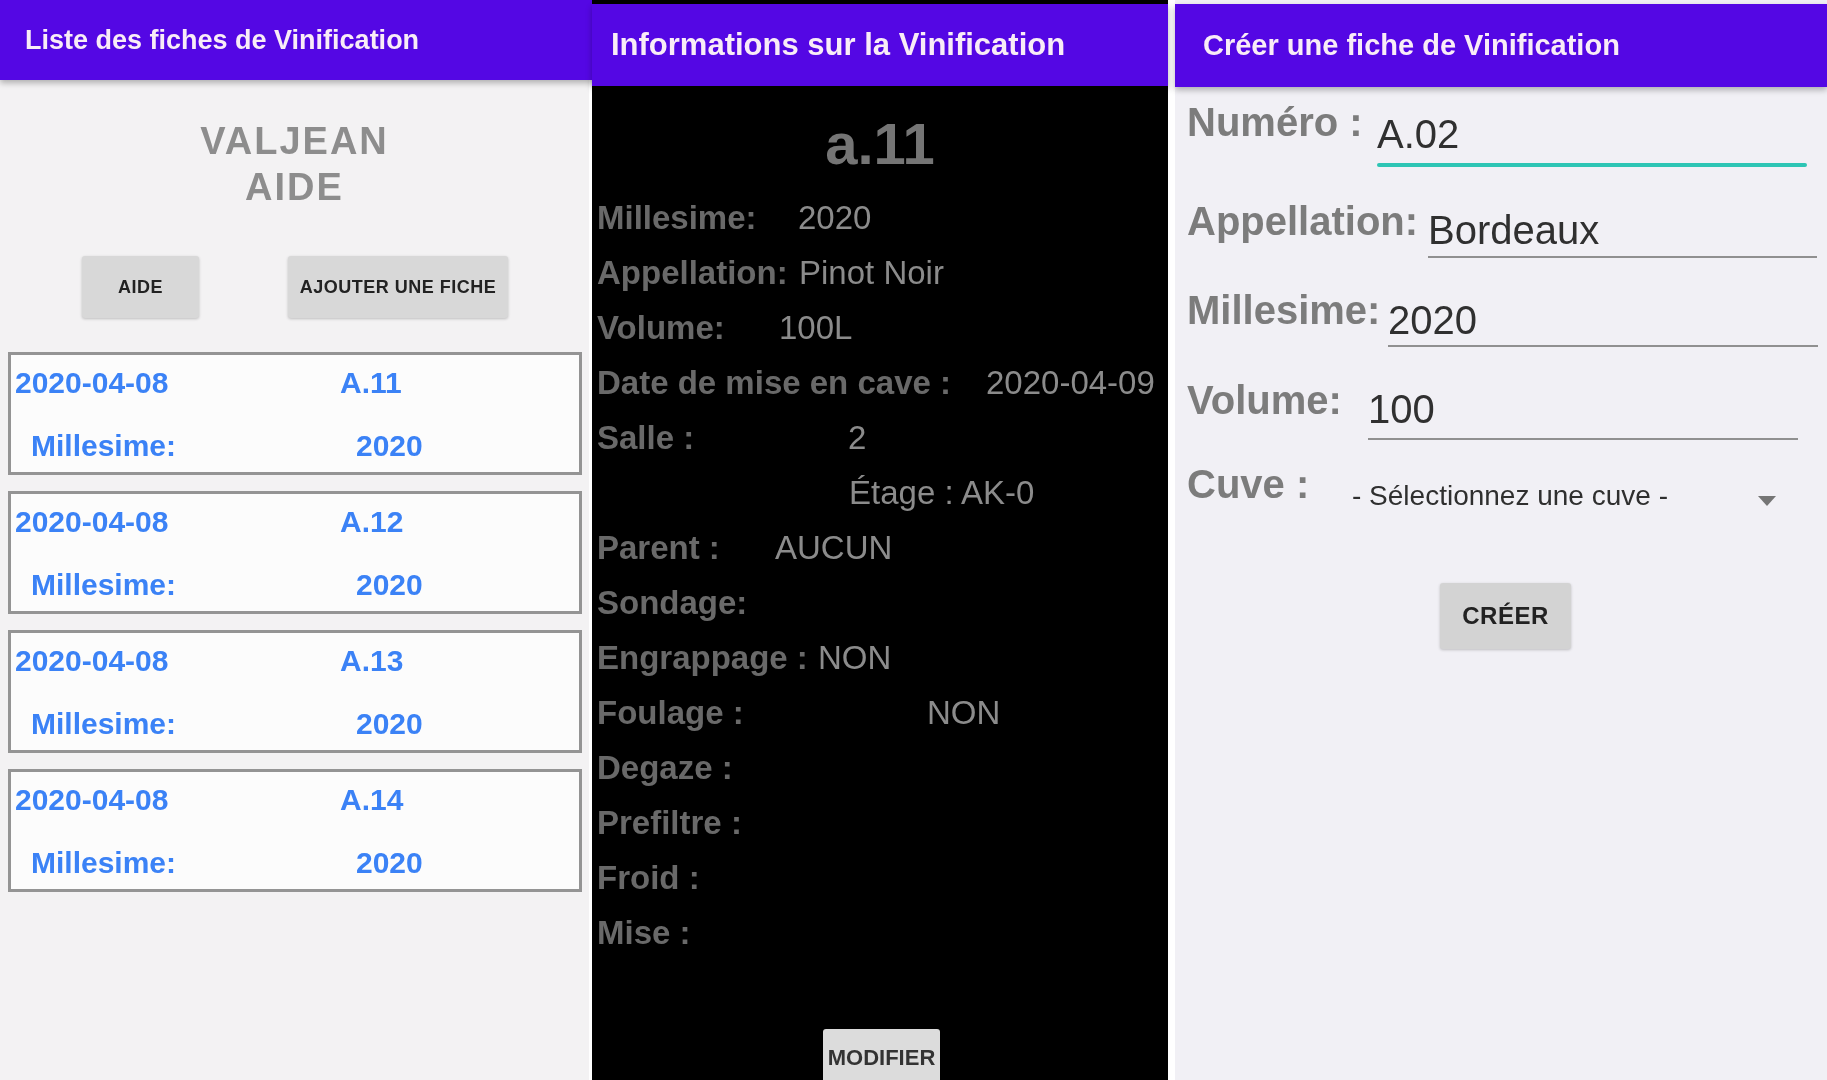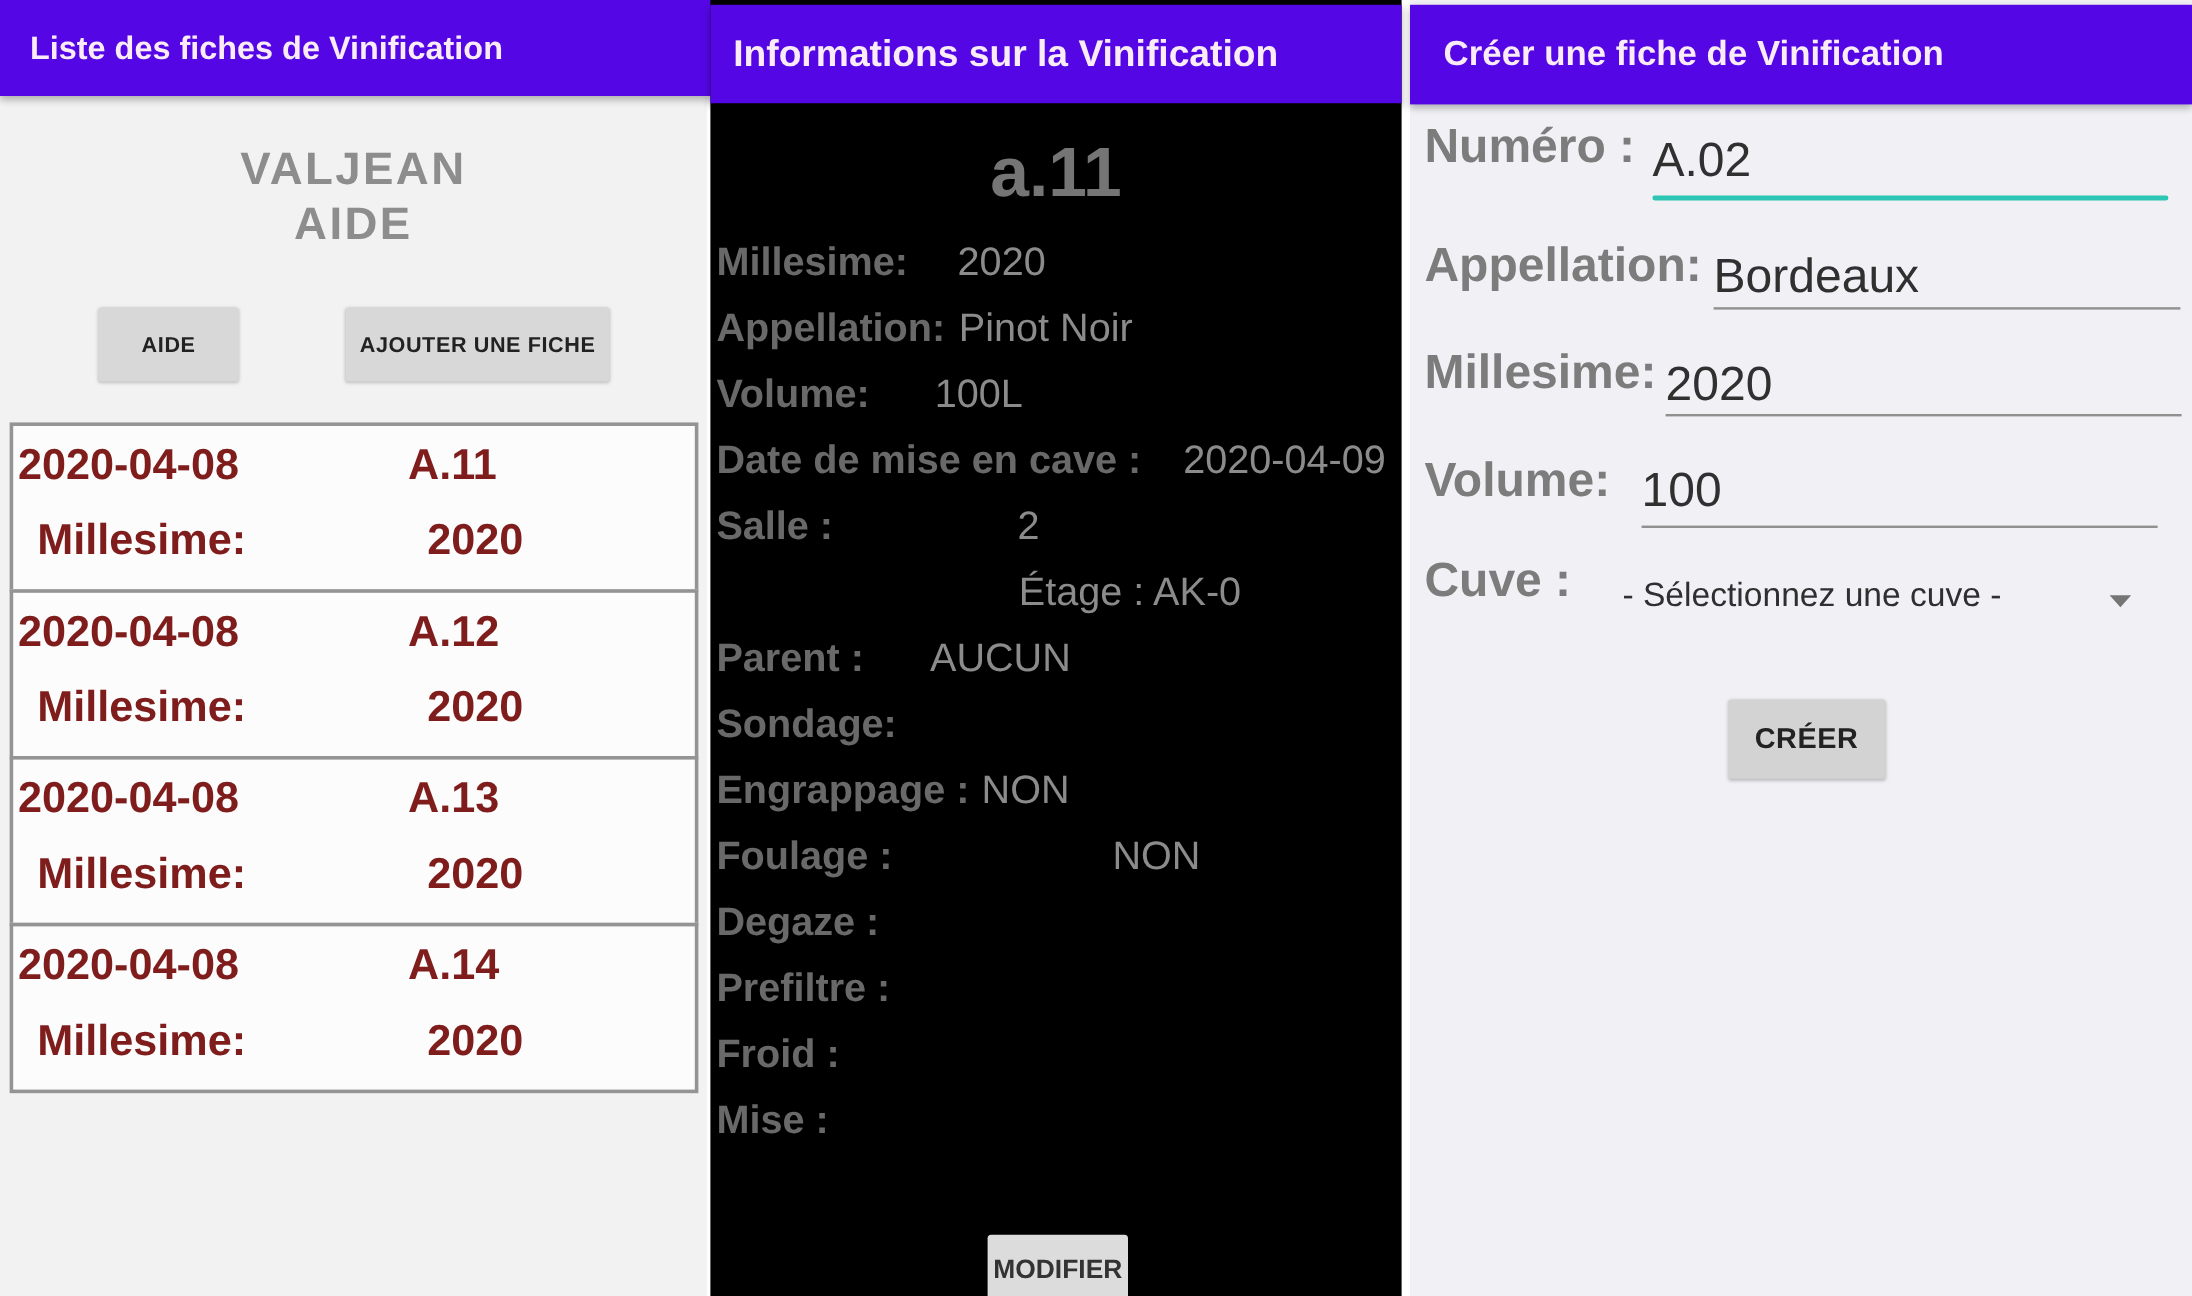--- a/index.html
+++ b/index.html
@@ -13,22 +13,22 @@
   
   .panel-left{position:absolute;left:0;top:0;width:589px;height:1080px;background:#f3f2f3;}
   .left-appbar{left:0;top:0;width:699px;height:80px;font-size:27px;padding-left:25px;box-sizing:border-box;}
   .owner{position:absolute;left:0;top:118px;width:589px;text-align:center;color:#8d8d8d;
          font-size:38px;font-weight:bold;letter-spacing:2px;line-height:46px;}
   .btn{background:#d8d8d8;color:#222;font-weight:bold;border:none;border-radius:3px;
        box-shadow:0 1px 3px rgba(0,0,0,.22);display:flex;align-items:center;justify-content:center;
        letter-spacing:.5px;cursor:pointer;box-sizing:border-box;}
   .btn-aide{position:absolute;left:82px;top:256px;width:117px;height:62px;font-size:18px;}
   .btn-add{position:absolute;left:288px;top:256px;width:220px;height:62px;font-size:18px;}
-  .fiche-item{position:absolute;left:8px;width:574px;height:142px;background:#fcfcfc;
-              border:3px solid #949494;box-sizing:border-box;color:#7f1d1d;font-size:36px;font-weight:600;}
+  .fiche-item{position:absolute;left:8px;width:574px;height:123px;background:#fcfcfc;
+              border:3px solid #949494;box-sizing:border-box;color:#3b82f6;font-size:30px;font-weight:600;}
   .fiche-item .date{position:absolute;left:4px;top:11px;}
   .fiche-item .code{position:absolute;left:329px;top:11px;}
   .fiche-item .mlab{position:absolute;left:20px;top:74px;}
   .fiche-item .myear{position:absolute;left:345px;top:74px;}
 
   
   .panel-mid{position:absolute;left:592px;top:0;width:576px;height:1080px;background:#000000;}
   .mid-appbar{left:0;top:4px;width:576px;height:82px;font-size:31px;padding-left:19px;box-sizing:border-box;}
   .fiche-id{position:absolute;left:0;top:110px;width:576px;text-align:center;
             font-size:58px;font-weight:bold;color:#757575;}

